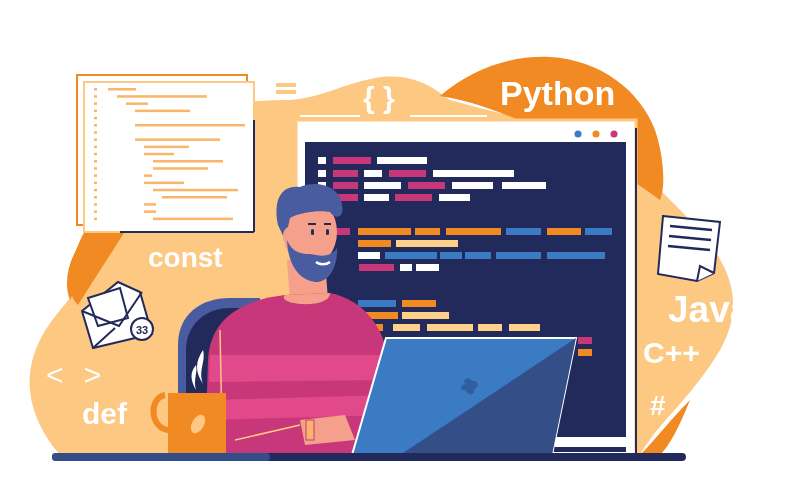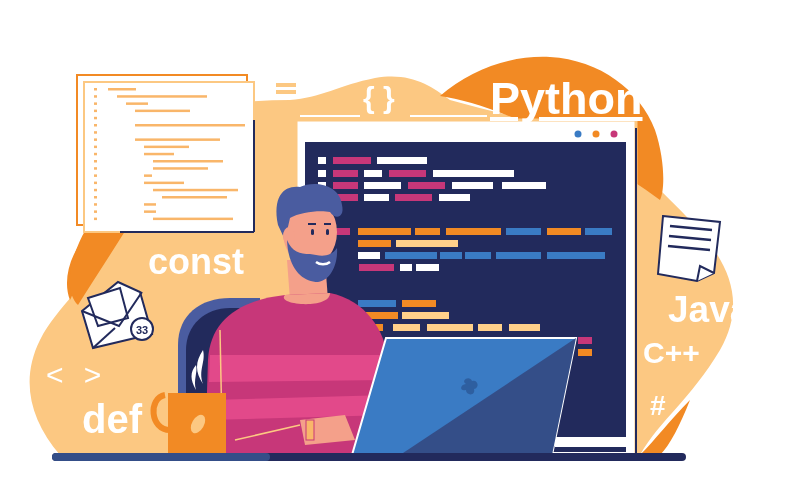--- a/index.html
+++ b/index.html
@@ -208,20 +208,20 @@
     <path d="M576,338 L552,455 L400,455 Z" fill="#344E88"></path>
     <path d="M466,384 C460,380 470,375 472,381 C478,379 480,388 474,389 C476,396 466,396 466,390 C460,392 459,385 466,384 Z" fill="#2E5FA0"></path>
   </g>
 
   <g>
     <rect x="52" y="453" width="634" height="8" rx="4" fill="#222A5C"></rect>
     <rect x="52" y="453" width="218" height="8" rx="4" fill="#344E88"></rect>
   </g>
 </svg>
 
-<div class="label" style="left:490px; top:76px; font-size:45px;text-decoration:underline;">Python</div>
+<div class="label" style="left:500px; top:76px; font-size:34px;">Python</div>
 <div class="label" style="left:363px; top:83px; font-size:30px; color:#ffffff;">{ }</div>
-<div class="label" style="left:148px; top:244px; font-size:36px;">const</div>
+<div class="label" style="left:148px; top:244px; font-size:28px;">const</div>
 <div class="label" style="left:668px; top:291px; font-size:37px;">Java</div>
 <div class="label" style="left:643px; top:338px; font-size:30px;">C++</div>
 <div class="label" style="left:650px; top:392px; font-size:28px;">#</div>
 <div class="label" style="left:46px; top:360px; font-size:30px; font-weight:normal; letter-spacing:6px;">&lt; &gt;</div>
-<div class="label" style="left:82px; top:399px; font-size:40px;">def</div>
+<div class="label" style="left:82px; top:399px; font-size:30px;">def</div>
 
 </body></html>

